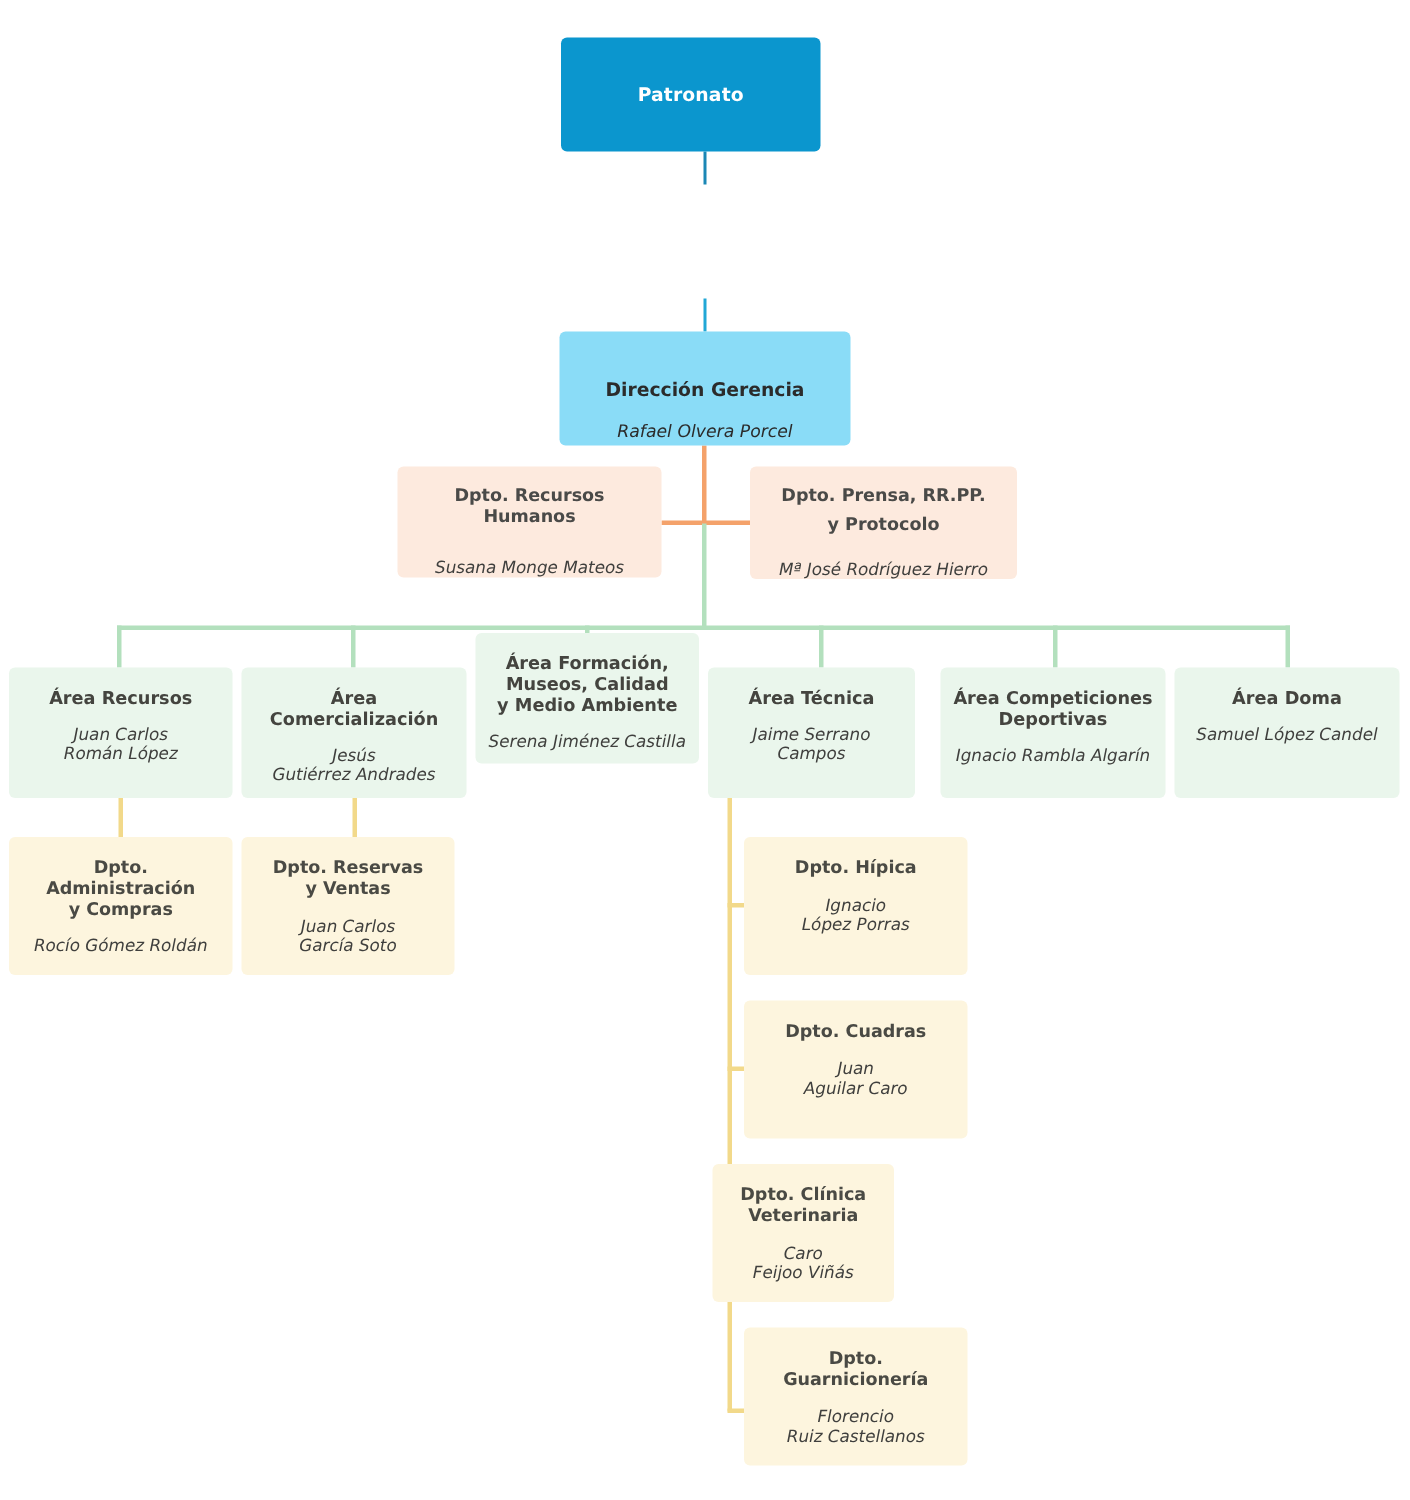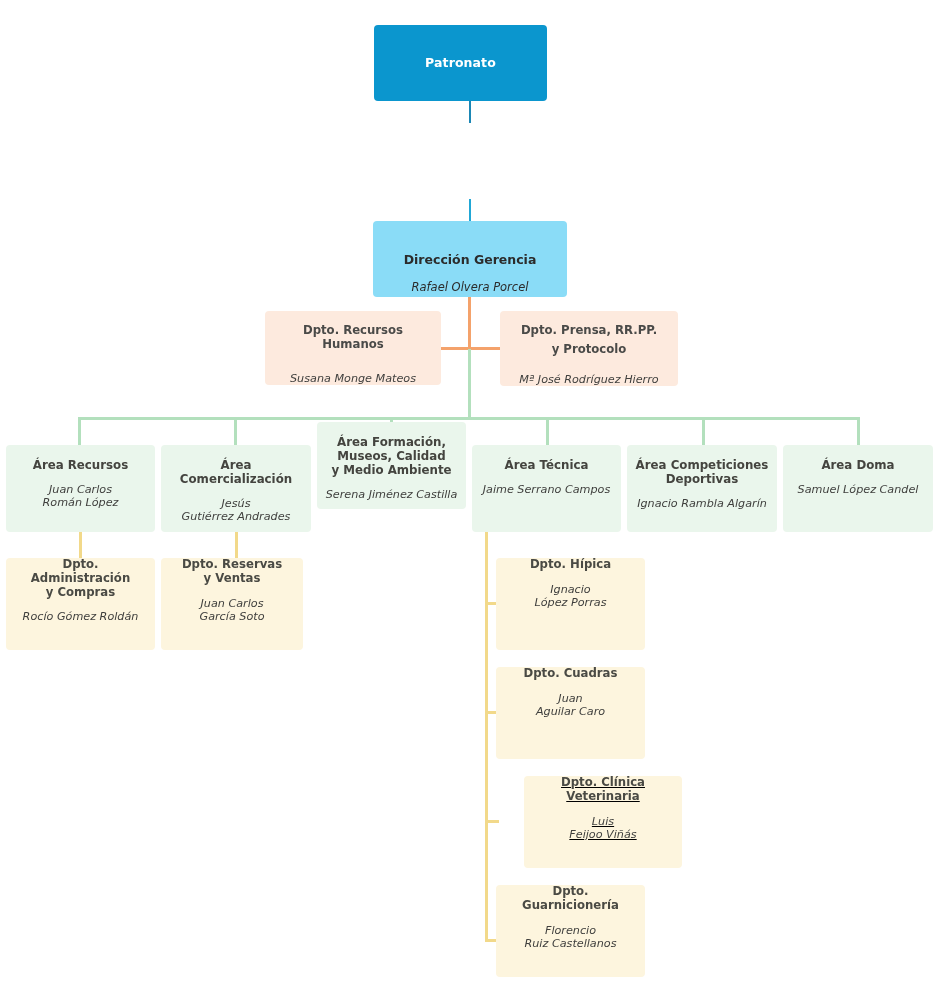--- a/index.html
+++ b/index.html
@@ -113,20 +113,21 @@
   .node.green .person {
     color: #3f3f3d;
     font-size: 11.2px;
     margin-top: 10px;
   }
 
   
   .node.cream {
     background: #fdf5de;
     justify-content: flex-start;
+    padding-top: 14px;
   }
   .node.cream .title {
     color: #4a4a44;
     font-size: 11.7px;
   }
   .node.cream .person {
     color: #3f3f3d;
     font-size: 11.2px;
     margin-top: 11px;
   }
@@ -198,21 +199,21 @@
     <div class="person" style="margin-top: 0px;">Gutiérrez Andrades</div>
   </div>
 
   <div class="node green" style="left:317px; top:422px; width:149px; height:87px;">
     <div class="title">Área Formación,</div>
     <div class="title" style="margin-top: 0px;">Museos, Calidad</div>
     <div class="title" style="margin-top: 0px;">y Medio Ambiente</div>
     <div class="person">Serena Jiménez Castilla</div>
   </div>
 
-  <div class="node green" style="left:472px; top:445px; width:149px; height:87px;">
+  <div class="node green" style="left:472px; top:445px; width:138px; height:87px;">
     <div class="title">Área Técnica</div>
     <div class="person">Jaime Serrano Campos</div>
   </div>
 
   <div class="node green" style="left:627px; top:445px; width:150px; height:87px;">
     <div class="title">Área Competiciones</div>
     <div class="title" style="margin-top: 0px;">Deportivas</div>
     <div class="person">Ignacio Rambla Algarín</div>
   </div>
 
@@ -239,24 +240,24 @@
     <div class="person">Ignacio</div>
     <div class="person" style="margin-top: 0px;">López Porras</div>
   </div>
 
   <div class="node cream" style="left:496px; top:667px; width:149px; height:92px;">
     <div class="title">Dpto. Cuadras</div>
     <div class="person">Juan</div>
     <div class="person" style="margin-top: 0px;">Aguilar Caro</div>
   </div>
 
-  <div class="node cream" style="left:524px; top:776px; width:158px; height:92px;text-decoration:underline;">
+  <div class="node cream" style="left:475px; top:776px; width:121px; height:92px;">
     <div class="title">Dpto. Clínica</div>
     <div class="title" style="margin-top: 0px;">Veterinaria</div>
-    <div class="person">Luis</div>
+    <div class="person">Caro</div>
     <div class="person" style="margin-top: 0px;">Feijoo Viñás</div>
   </div>
 
   <div class="node cream" style="left:496px; top:885px; width:149px; height:92px;">
     <div class="title">Dpto. Guarnicionería</div>
     <div class="person">Florencio</div>
     <div class="person" style="margin-top: 0px;">Ruiz Castellanos</div>
   </div>
 
 </div>

